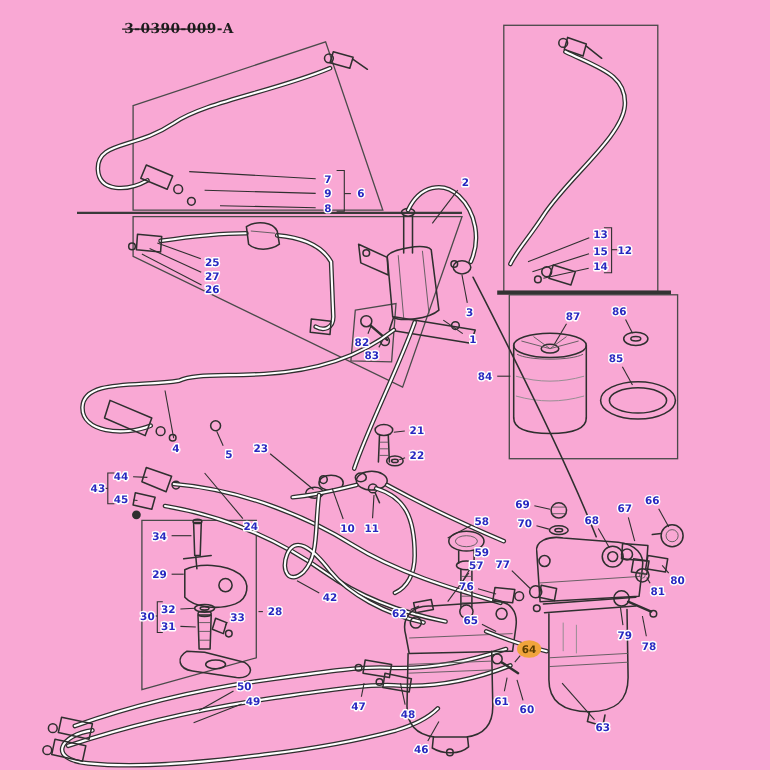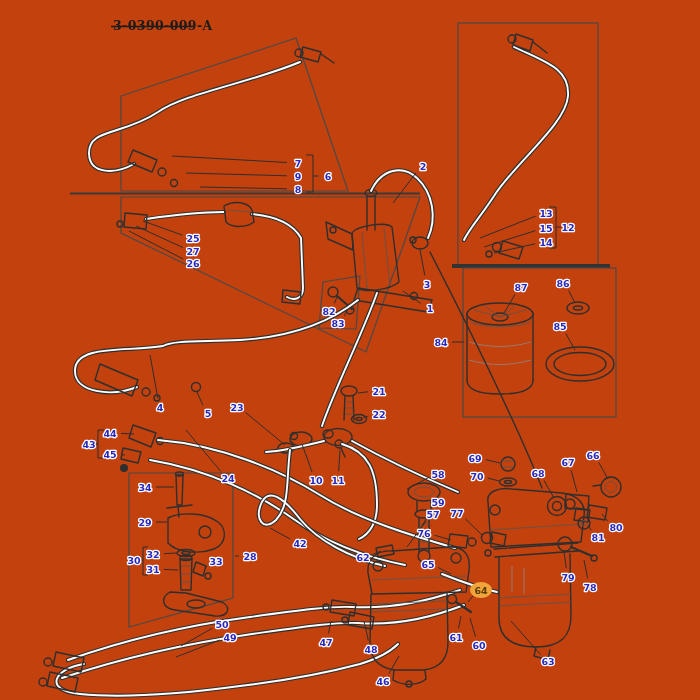--- a/index.html
+++ b/index.html
@@ -1,17 +1,17 @@
 <!DOCTYPE html>
 <html><head>
 <meta charset="utf-8">
 <style>
   html,body{margin:0;padding:0;background:#ffffff;}
   body{width:700px;height:700px;overflow:hidden;}
-  .stage{position:relative;width:700px;height:700px;background:#c2410c;font-family:"DejaVu Sans",sans-serif;}
+  .stage{position:relative;width:700px;height:700px;background:#f9a8d4;font-family:"DejaVu Sans",sans-serif;}
   svg{display:block}
   .ln{fill:none;stroke:#2f2f2f;stroke-width:1.4;stroke-linecap:round;stroke-linejoin:round}
   .ln2{fill:none;stroke:#2f2f2f;stroke-width:2.2;stroke-linecap:round}
   .thin{fill:none;stroke:#555;stroke-width:.8}
   .shade{fill:none;stroke:#8a8a8a;stroke-width:.8}
   .tube{fill:none;stroke:#2f2f2f;stroke-width:4.2;stroke-linecap:round}
   .tubein{fill:none;stroke:#ffffff;stroke-width:1.9;stroke-linecap:round}
   .boxln{fill:none;stroke:#4a4a4a;stroke-width:1.2;stroke-linejoin:miter}
   .leader{stroke:#2f2f2f;stroke-width:1;fill:none}
   .plabel{font-family:"DejaVu Sans",sans-serif;font-size:9.5px;font-weight:bold;text-anchor:middle;

